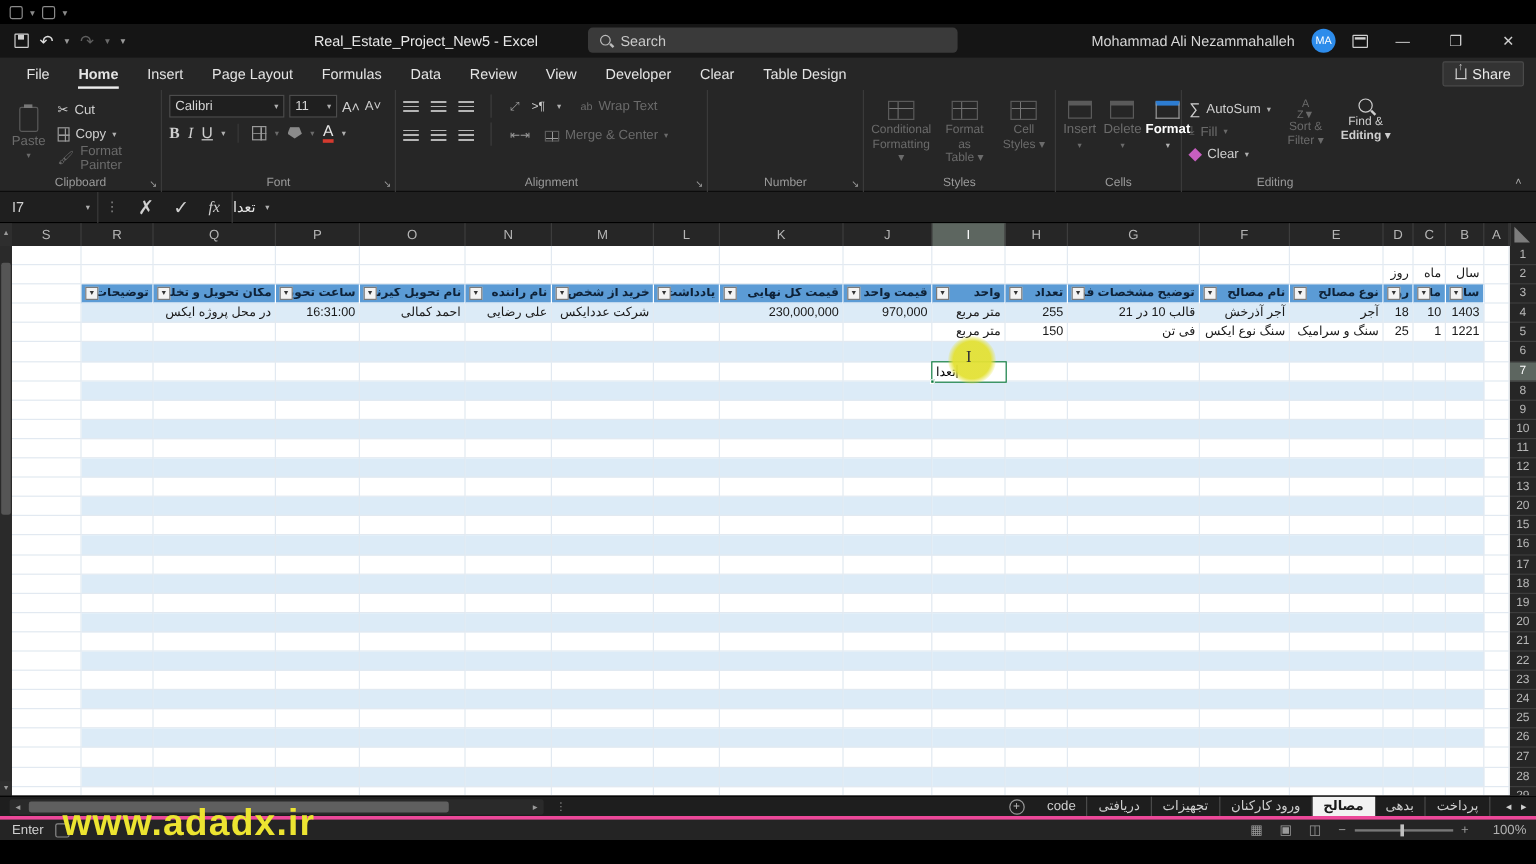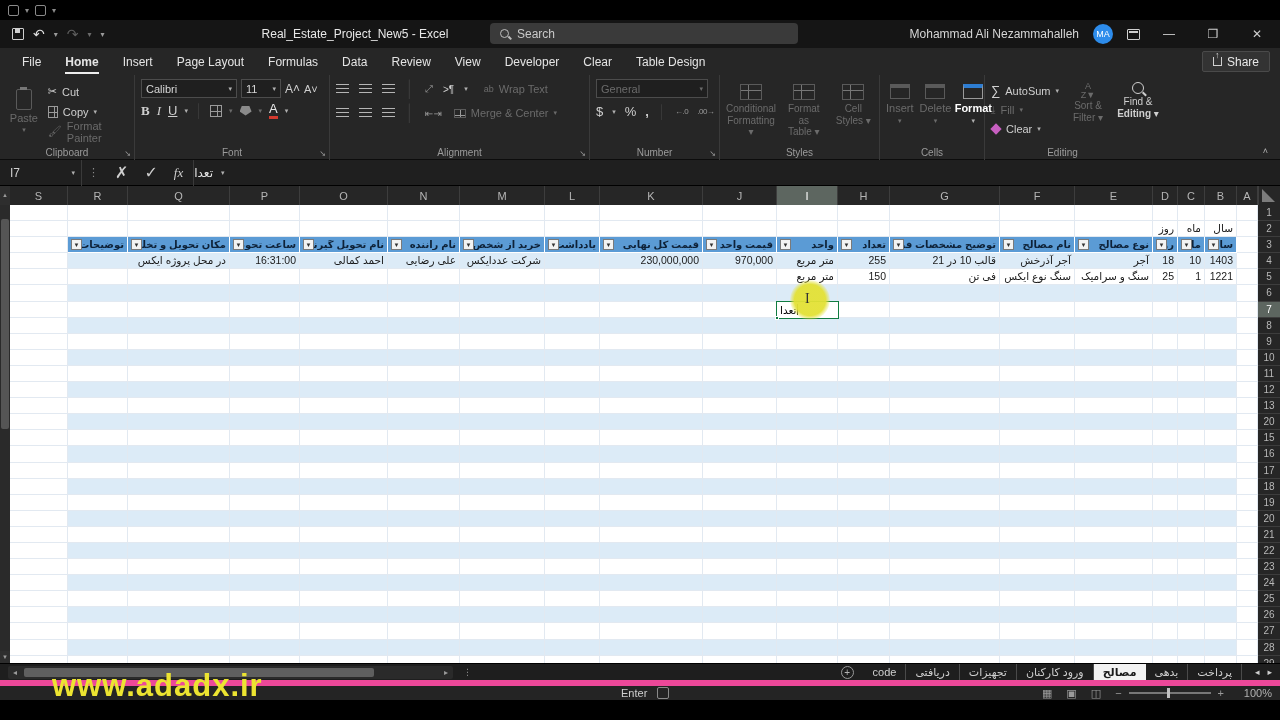--- a/index.html
+++ b/index.html
@@ -120,21 +120,21 @@
   .harrow { width:14px; color:#9a9a9a; font-size:8px; text-align:center; }
   .hthumb { height:9px; background:#5f5f5f; border-radius:2px; width:350px; margin-left:2px; }
   .hdots { color:#8a8a8a; font-size:9px; margin-left:10px; }
   .stabs { position:absolute; right:38px; display:flex; align-items:center; height:17px; direction:ltr; }
   .addsheet { width:13px; height:13px; border:1px solid #9a9a9a; border-radius:50%; color:#b5b5b5; font-size:10px; line-height:11px; text-align:center; margin-right:10px; }
   .stab { height:17px; padding:0 9px; color:#cfcfcf; font-size:11px; line-height:17px; border-right:1px solid #4a4a4a; white-space:nowrap; }
   .stab.active { background:#f2f2f2; color:#1a1a1a; font-weight:bold; border-right:none; }
   .tabnav { position:absolute; right:8px; display:flex; gap:8px; color:#cfcfcf; font-size:9px; }
 
   
-  .statusbar { position:absolute; left:0; top:680px; width:1280px; height:20px; background:#242424; border-top:6px solid #ec4899; display:flex; align-items:center; color:#cfcfcf; font-size:11px;justify-content:center; }
+  .statusbar { position:absolute; left:0; top:680px; width:1280px; height:20px; background:#242424; border-top:3px solid #ec4899; display:flex; align-items:center; color:#cfcfcf; font-size:11px; }
   .smode { padding-left:10px; width:46px; }
   .acc-ico { width:12px; height:12px; border:1px solid #8a8a8a; border-radius:2px; }
   .sright { position:absolute; right:8px; display:flex; align-items:center; gap:14px; }
   .view-ico { color:#9a9a9a; font-size:11px; }
   .zoomslider { display:flex; align-items:center; gap:7px; color:#9a9a9a; }
   .ztrack { position:relative; width:82px; height:2px; background:#777; }
   .zthumb { position:absolute; left:38px; top:-4px; width:3px; height:10px; background:#c0c0c0; }
   .zpct { color:#b0b0b0; width:34px; text-align:right; }
 
   .blackbar { position:absolute; left:0; top:700px; width:1280px; height:20px; background:#000; }
@@ -280,35 +280,20 @@
               <span>Merge &amp; Center</span>
               <span class="chev">▾</span>
             </span>
         </div>
       </div>
       <div class="glabel">Alignment</div>
       <div class="launcher">↘</div>
     </div>
 
     <div class="rgroup" style="width:130px">
-      <div style="width:100%">
-        <div class="combo dim" style="width:112px">
-            <span>General</span>
-            <span class="chev">▾</span>
-          </div>
-        <div style="display:flex;gap:9px;align-items:center;margin-top:6px;font-size:13px">
-          <span>$</span>
-            <span class="chev">▾</span>
-          <span>%</span>
-          <span style="font-weight:bold">,</span>
-          <span style="color:#3a3a3a">│</span>
-          <span class="num-deci">←.0</span>
-          <span class="num-deci">.00→</span>
-        </div>
-      </div>
       <div class="glabel">Number</div>
       <div class="launcher">↘</div>
     </div>
 
     <div class="rgroup" style="width:160px">
       <div class="stybtn dim">
         <span class="sty-ico"></span>
         <span><span>Conditional</span><br><span>Formatting</span> ▾</span>
       </div>
       <div class="stybtn dim">

